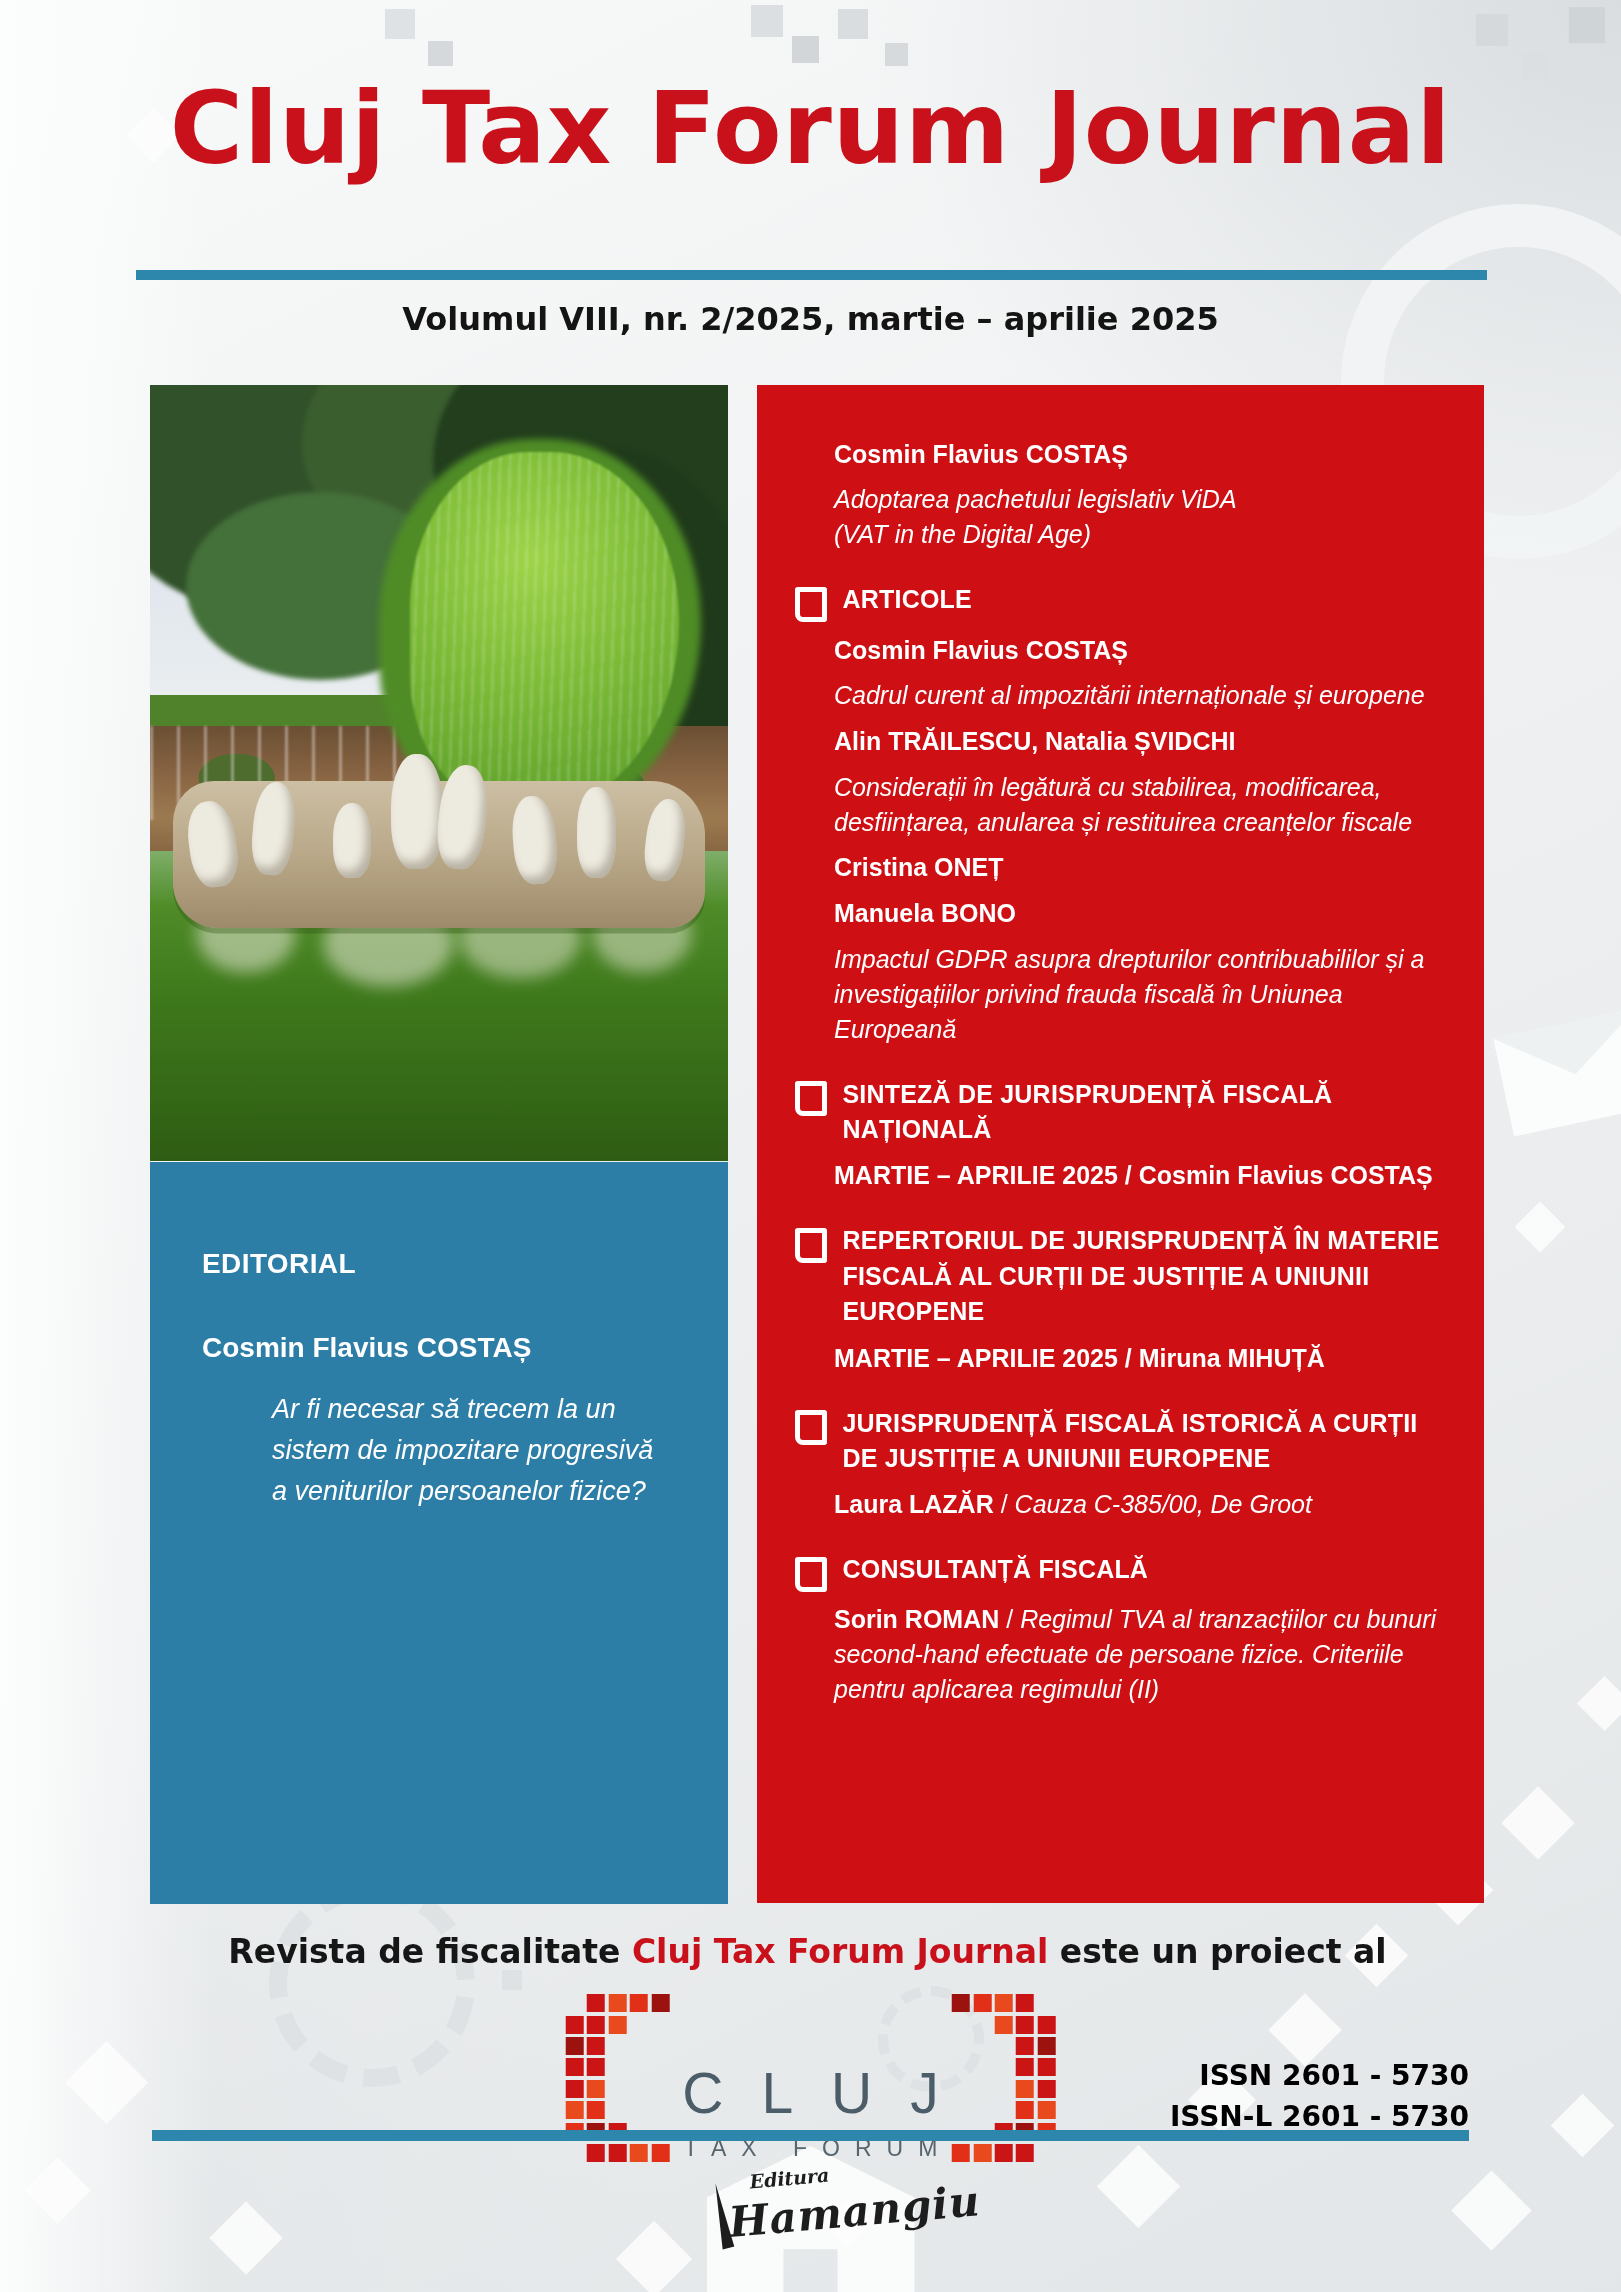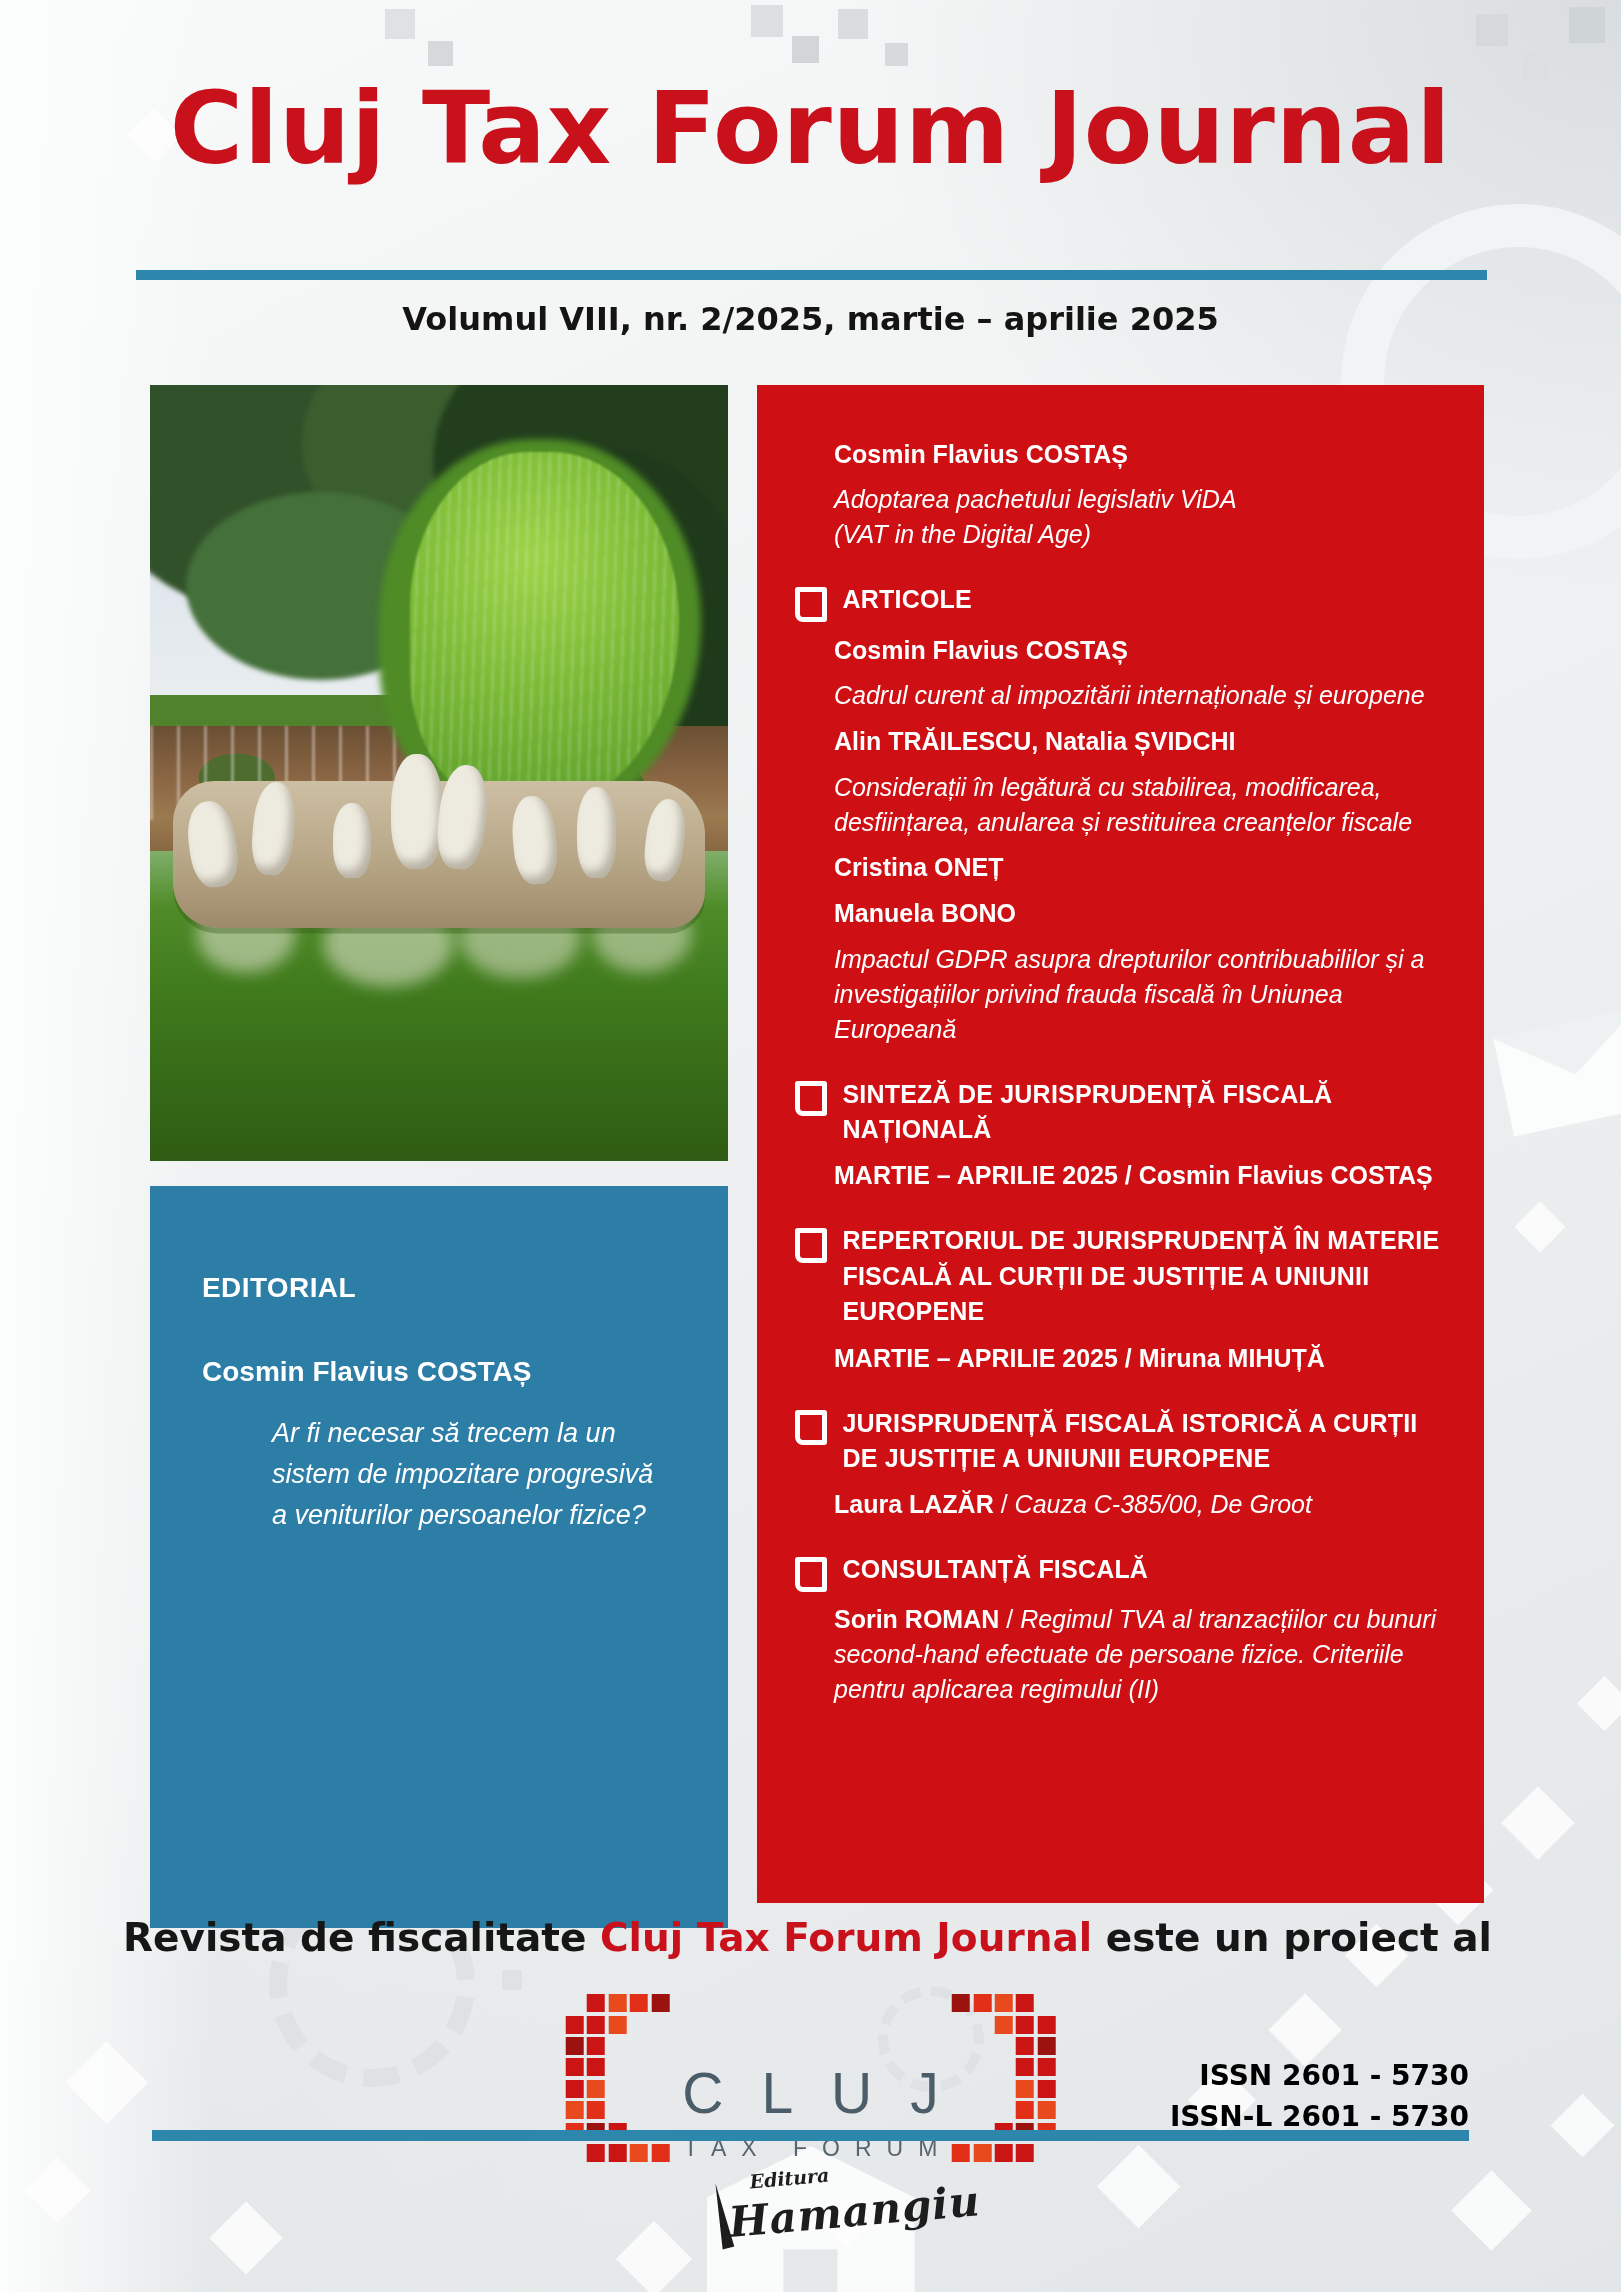--- a/index.html
+++ b/index.html
@@ -81,41 +81,41 @@
   .s1{left:3%;bottom:28%;width:47px;height:86px;transform:rotate(-8deg);}
   .s2{left:15%;bottom:36%;width:41px;height:93px;transform:rotate(5deg);}
   .s3{left:30%;bottom:34%;width:38px;height:75px;}
   .s4{left:41%;bottom:40%;width:52px;height:115px;}
   .s5{left:50%;bottom:40%;width:47px;height:104px;transform:rotate(6deg);}
   .s6{left:64%;bottom:30%;width:43px;height:88px;transform:rotate(-5deg);}
   .s7{left:76%;bottom:34%;width:39px;height:91px;}
   .s8{left:89%;bottom:32%;width:38px;height:82px;transform:rotate(7deg);}
 
   
-  .editorial{position:absolute;left:150px;top:1186px;width:578px;height:742px;background:#2d7ea7;
+  .editorial{position:absolute;left:150px;top:1162px;width:578px;height:742px;background:#2d7ea7;
     color:#fff;box-sizing:border-box;padding:86px 43px 0 52px;}
   .ed-h{margin:0 0 52px 0;font-size:28px;font-weight:bold;letter-spacing:0.4px;}
   .ed-author{margin:0 0 25px 0;font-size:28px;font-weight:bold;}
   .ed-q{margin:0 0 0 70px;font-size:27px;line-height:1.52;font-style:italic;max-width:394px;}
 
   
   .toc-panel{position:absolute;left:757px;top:385px;width:727px;height:1518px;background:#ce1015;
     color:#fff;box-sizing:border-box;padding:41px 27px 18px 38px;overflow:hidden;}
   .toc-section{margin:0 0 30px 0;}
   .toc-head-row{display:flex;gap:16px;align-items:flex-start;}
   .checkbox{flex:0 0 auto;width:21.5px;height:25px;border:5.4px solid #fff;border-radius:2.7px;
     border-bottom-left-radius:8px;margin-top:4.5px;}
   .toc-heading{margin:0;font-size:25px;font-weight:bold;line-height:1.42;letter-spacing:0.2px;}
   .toc-item{margin:10.7px 0 0 39px;font-size:25px;line-height:1.4;}
   .seg-b{font-weight:bold;}
   .seg-i{font-style:italic;}
 
   
-  .project-line{position:absolute;left:0;right:6px;top:1915px;margin:0;text-align:center;
-    font-family:"DejaVu Sans",sans-serif;font-weight:bold;font-size:39px;color:#161616;}
+  .project-line{position:absolute;left:0;right:6px;top:1915px;margin:17px;text-align:center;
+    font-family:"DejaVu Sans",sans-serif;font-weight:bold;font-size:33px;color:#161616;}
   .project-line .brand{color:#c8111b;}
   .ctf-logo{position:absolute;left:50%;top:1994px;transform:translateX(-50%);
     display:flex;align-items:flex-end;gap:5px;}
   .bracket{position:relative;width:104px;height:168px;}
   .cell{position:absolute;width:18px;height:18px;}
   .ctf-center{display:flex;flex-direction:column;align-items:center;margin:0 -30px;z-index:1;}
   .ctf-word{font-size:57px;color:#4b5d68;letter-spacing:38px;padding-left:38px;font-weight:400;}
   .ctf-sub{font-size:23px;color:#57666e;letter-spacing:15px;padding-left:15px;margin-top:9px;}
   .issn{position:absolute;right:152px;top:2056px;text-align:right;
     font-family:"DejaVu Sans",sans-serif;font-weight:bold;font-size:28px;line-height:1.45;color:#000000;}

